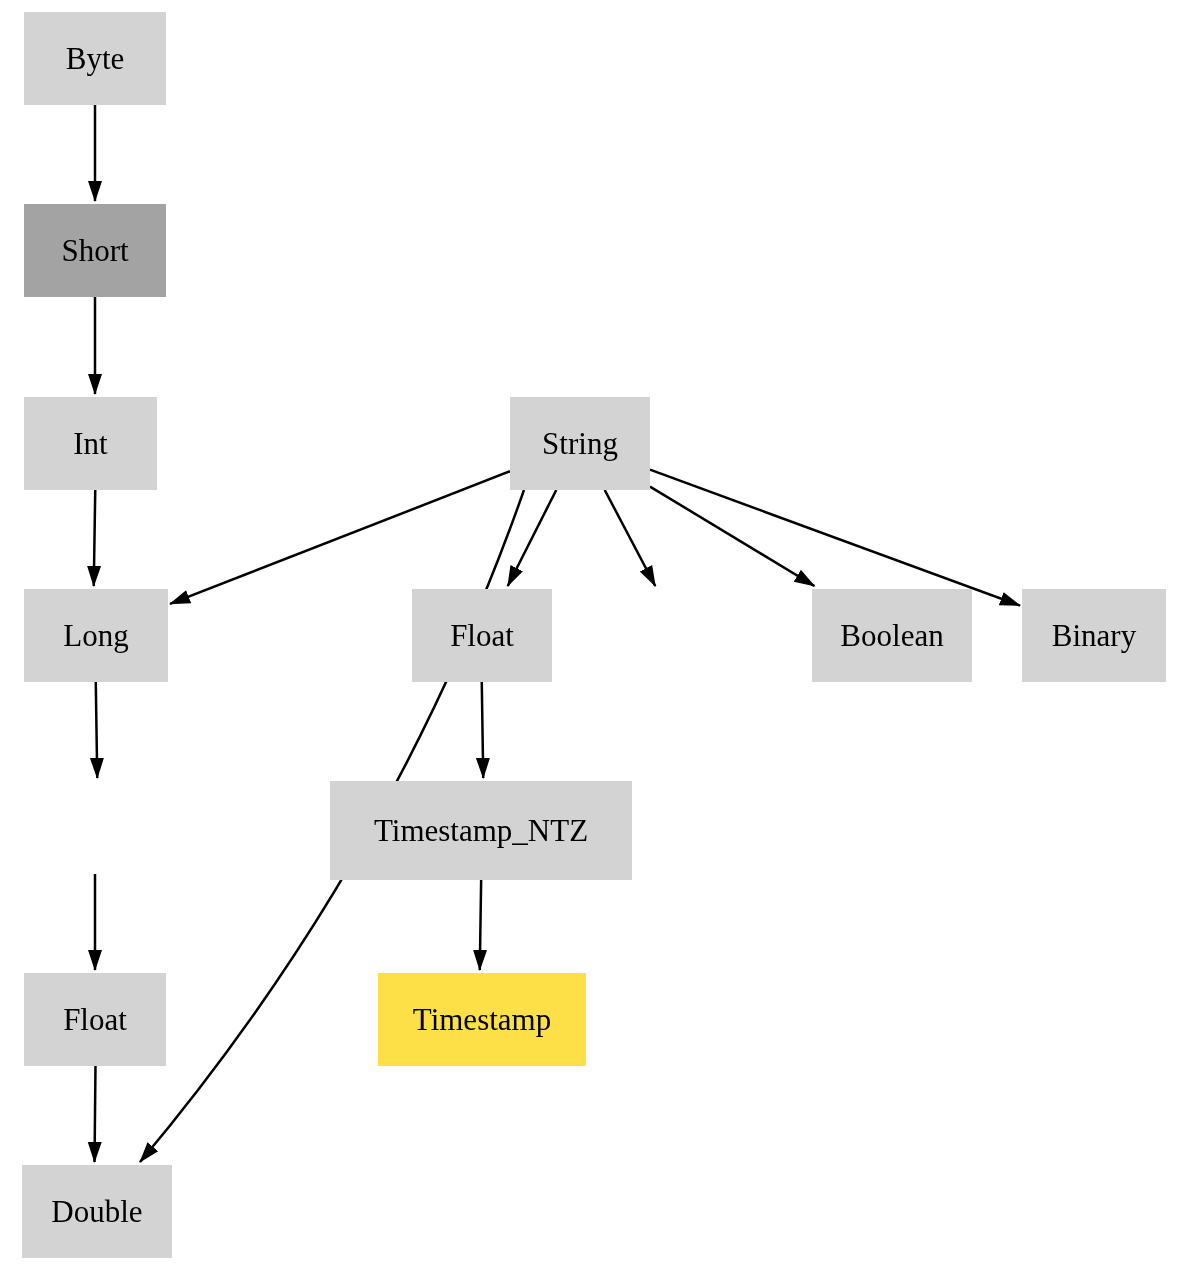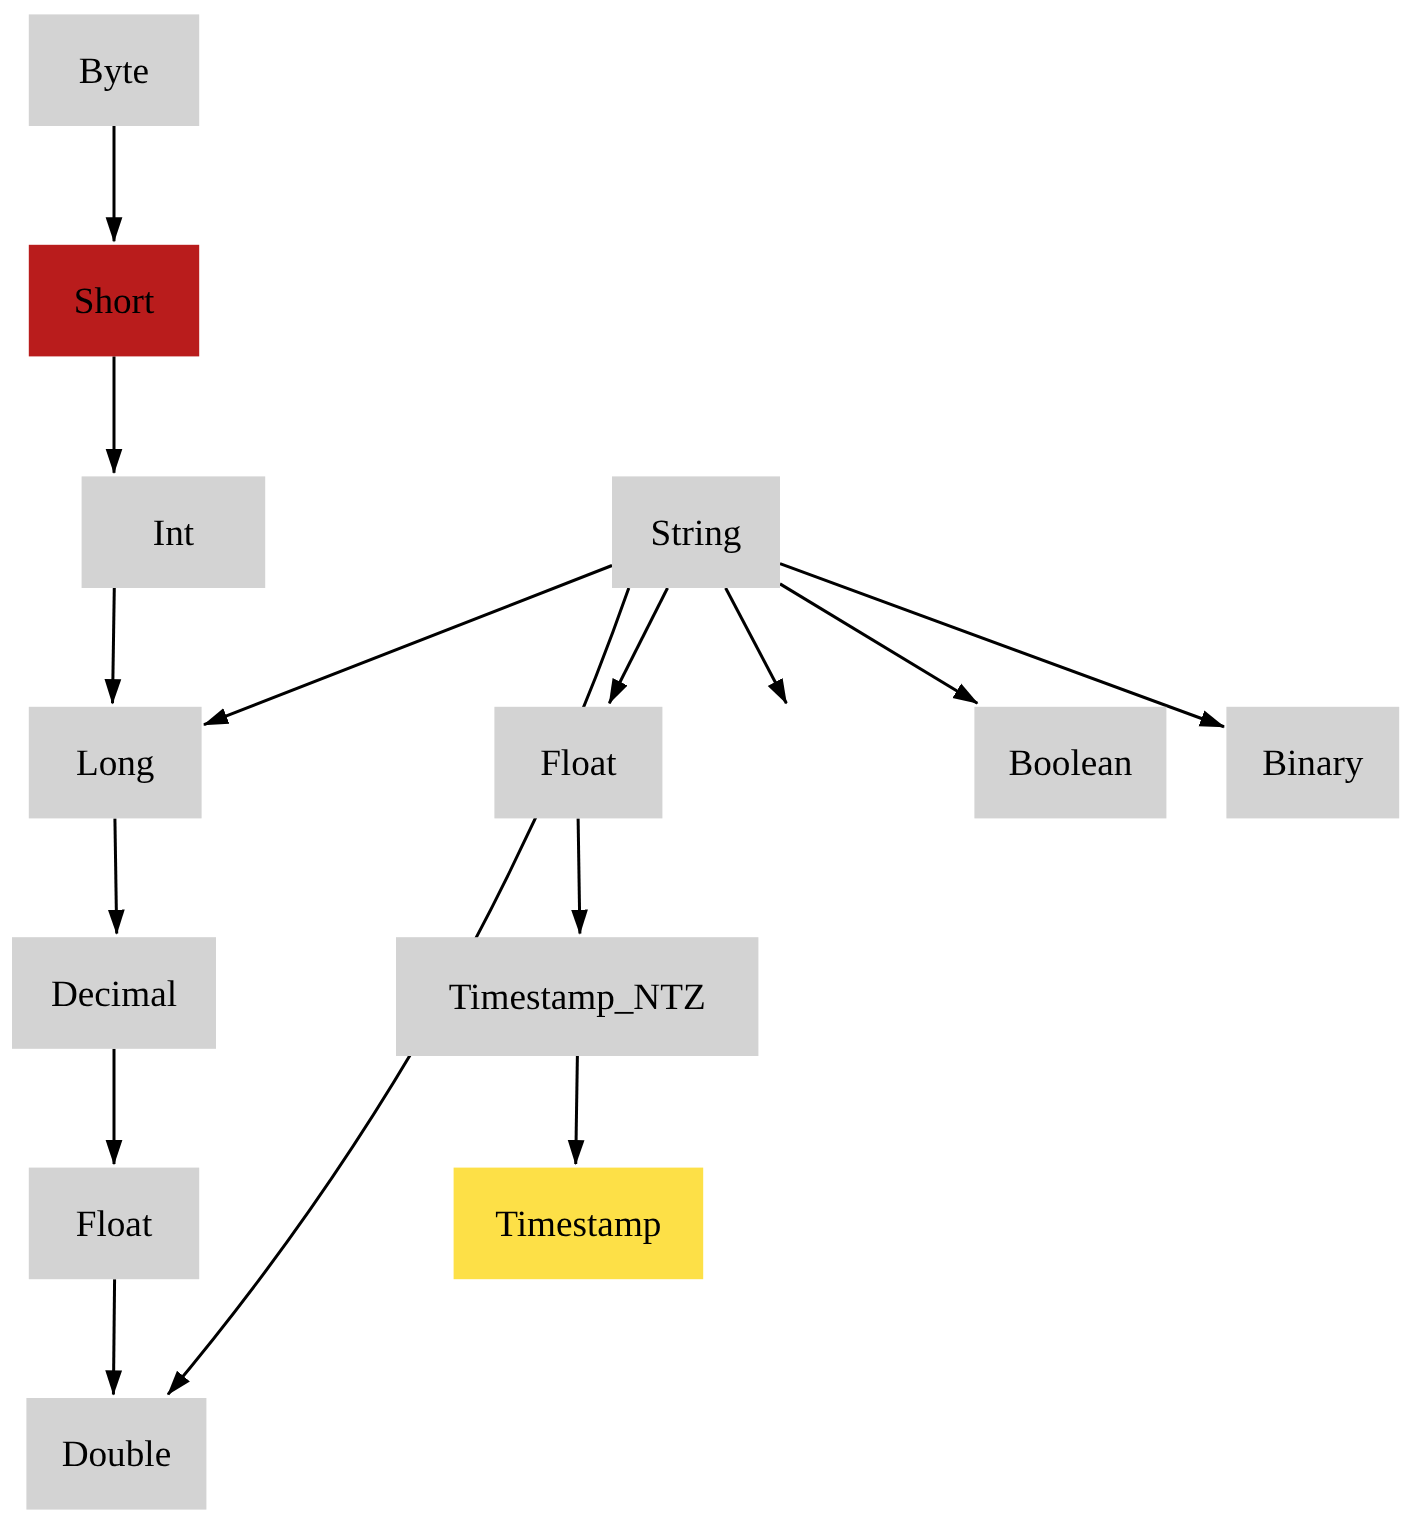--- a/index.html
+++ b/index.html
@@ -28,21 +28,21 @@
     color: #000000;
     display: flex;
     align-items: center;
     justify-content: center;
     font-size: 31px;
     line-height: 1;
     white-space: nowrap;
   }
   .n-byte          { left: 24px;   top: 12px;   width: 142px; height: 93px; }
   .n-short         { left: 24px;   top: 204px;  width: 142px; height: 93px; }
-  .n-int           { left: 24px;   top: 397px;  width: 153px; height: 93px; margin-left: 44px; }
+  .n-int           { left: 24px;   top: 397px;  width: 133px; height: 93px; }
   .n-string        { left: 510px;  top: 397px;  width: 140px; height: 93px; }
   .n-long          { left: 24px;   top: 589px;  width: 144px; height: 93px; text-align: right; }
   .n-date          { left: 412px;  top: 589px;  width: 140px; height: 93px; }
   .n-interval      { left: 604px;  top: 589px;  width: 156px; height: 93px; }
   .n-boolean       { left: 812px;  top: 589px;  width: 160px; height: 93px; }
   .n-binary        { left: 1022px; top: 589px;  width: 144px; height: 93px; }
   .n-decimal       { left: 10px;   top: 781px;  width: 170px; height: 93px; }
   .n-timestamp_ntz { left: 330px;  top: 781px;  width: 302px; height: 99px; }
   .n-float         { left: 24px;   top: 973px;  width: 142px; height: 93px; }
   .n-timestamp     { left: 378px;  top: 973px;  width: 208px; height: 93px; }
@@ -69,26 +69,25 @@
       <line x1="556.265625" y1="490" x2="507.734375" y2="586" stroke="#000000" stroke-width="2.5" marker-end="url(#arrow)"></line>
       <line x1="604.703125" y1="490" x2="655.296875" y2="586" stroke="#000000" stroke-width="2.5" marker-end="url(#arrow)"></line>
       <line x1="650" y1="486.5769230769231" x2="814.4375" y2="586" stroke="#000000" stroke-width="2.5" marker-end="url(#arrow)"></line>
       <line x1="650" y1="469.647859922179" x2="1020" y2="605.6050583657587" stroke="#000000" stroke-width="2.5" marker-end="url(#arrow)"></line>
       <path d="M 524 490 Q 394 860 140 1162" fill="none" stroke="#000000" stroke-width="2.5" marker-end="url(#arrow)"></path>
       <line x1="481.7578125" y1="682" x2="483.2421875" y2="778" stroke="#000000" stroke-width="2.5" marker-end="url(#arrow)"></line>
       <line x1="481.2421875" y1="874" x2="479.7578125" y2="970" stroke="#000000" stroke-width="2.5" marker-end="url(#arrow)"></line>
     </svg>
 
   <div class="node n-byte" style="background: rgb(211, 211, 211); color: rgb(0, 0, 0);">Byte</div>
-  <div class="node n-short" style="background: #b91c1c; color: rgb(0, 0, 0);">Short</div>
+  <div class="node n-short" style="background: #a3a3a3; color: rgb(0, 0, 0);">Short</div>
   <div class="node n-int" style="background: rgb(211, 211, 211); color: rgb(0, 0, 0);">Int</div>
   <div class="node n-string" style="background: rgb(211, 211, 211); color: rgb(0, 0, 0);">String</div>
   <div class="node n-long" style="background: rgb(211, 211, 211); color: rgb(0, 0, 0);">Long</div>
   <div class="node n-date" style="background: rgb(211, 211, 211); color: rgb(0, 0, 0);">Float</div>
   <div class="node n-boolean" style="background: rgb(211, 211, 211); color: #000000;">Boolean</div>
   <div class="node n-binary" style="background: rgb(211, 211, 211); color: rgb(0, 0, 0);">Binary</div>
-  <div class="node n-decimal" style="background: rgb(211, 211, 211); color: rgb(0, 0, 0);">Decimal</div>
   <div class="node n-timestamp_ntz" style="background: rgb(211, 211, 211); color: rgb(0, 0, 0);">Timestamp_NTZ</div>
   <div class="node n-float" style="background: rgb(211, 211, 211); color: rgb(0, 0, 0);">Float</div>
   <div class="node n-timestamp" style="background: #fde047; color: rgb(0, 0, 0);">Timestamp</div>
   <div class="node n-double" style="background: rgb(211, 211, 211); color: rgb(0, 0, 0);">Double</div>
 
 </div>
 
 </body></html>

